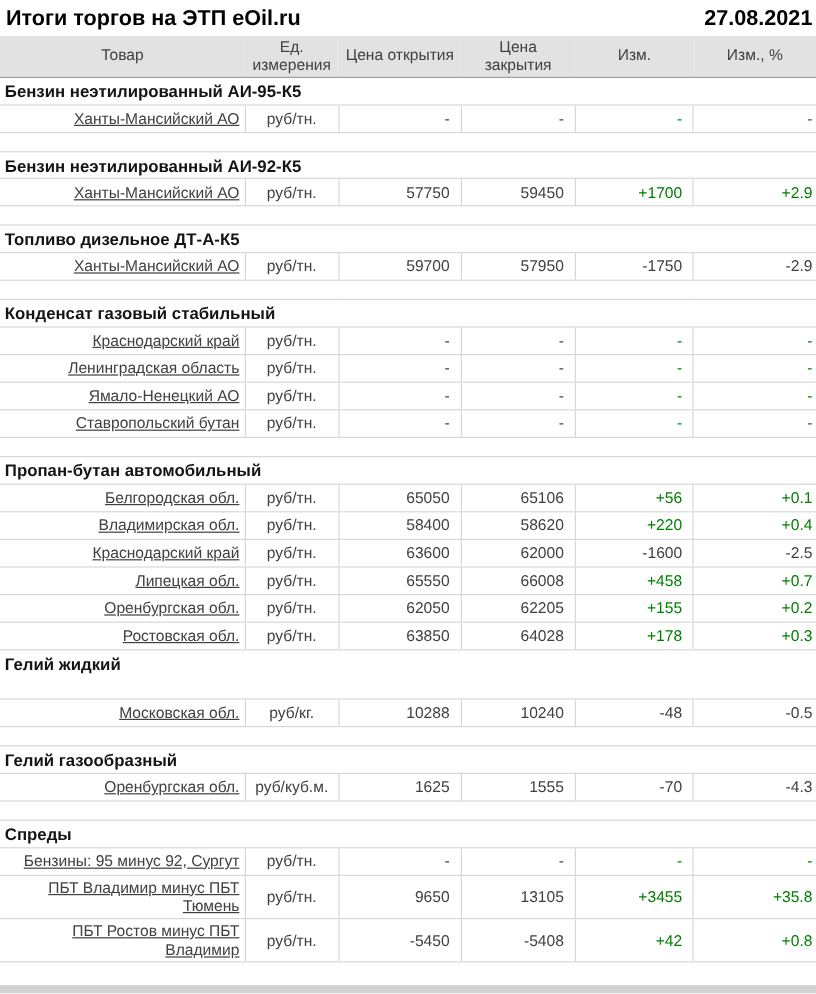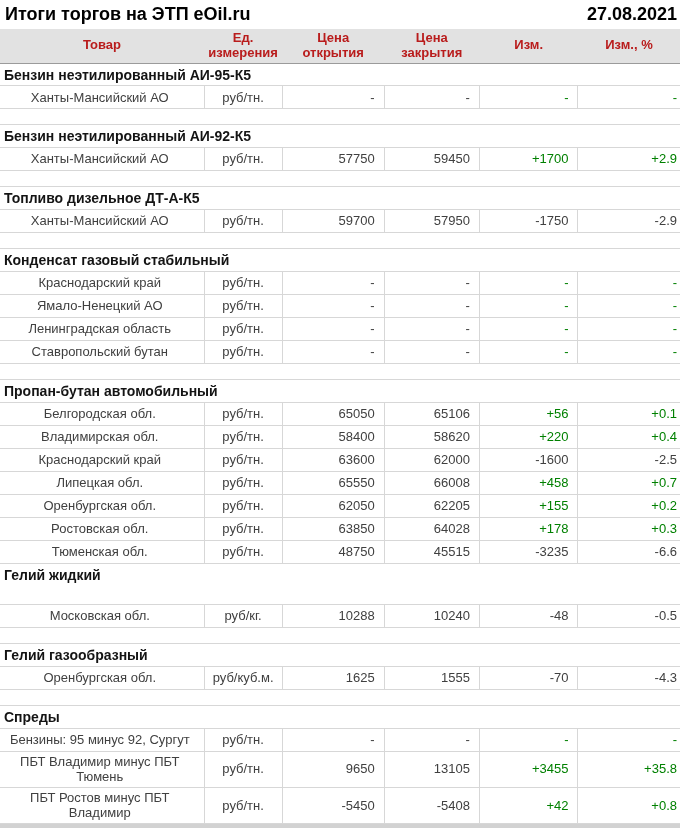--- a/index.html
+++ b/index.html
@@ -26,41 +26,41 @@
   }
   col.c-prod  { width: 30%; }
   col.c-unit  { width: 11.5%; }
   col.c-open  { width: 15%; }
   col.c-close { width: 14%; }
   col.c-chg   { width: 14.5%; }
   col.c-pct   { width: 15%; }
 
   thead th {
     background: #e2e2e2;
-    font-weight: bold; color: #b91c1c; font-size: 13px;
+    font-weight: normal; color: #404040; font-size: 13px;
     text-align: center; vertical-align: middle;
     height: 31px; padding: 2px 4px; line-height: 1.15;
     border-bottom: 1px solid #9b9b9b;
   }
   td { padding: 2px 4px; vertical-align: middle; line-height: 1.2; }
 
   tr.section-row td {
     font-weight: bold; color: #141414; font-size: 14px;
     height: 22px; padding: 3px 4px 2px 4px;
     border-top: 1px solid #d7d7d7;
     border-radius: 7px;
   }
   tr.data-row { height: 23px; }
   tr.data-row td {
     border-top: 1px solid #d7d7d7;
     border-bottom: 1px solid #d7d7d7;
   }
   tr.data-row td + td { border-left: 1px solid #d7d7d7; }
 
-  td.prod { text-align: center; padding-left: 0; }
+  td.prod { text-align: right; padding-left: 0; text-decoration: underline; }
   td.unit { text-align: center; margin-top: 35px; }
   td.num  { text-align: right; padding-right: 9px; }
   td.num.last { padding-right: 3px; }
   td.pos { color: #008000; }
   td.neg { color: #404040; }
 
   tr.spacer { height: 16px; }
   tr.spacer td { border: none; }
   tr.gap-after-title { height: 19px; }
   tr.gap-after-title td { border: none; }
@@ -148,29 +148,29 @@
         </tr>
         <tr class="data-row">
           <td class="prod">Краснодарский край</td>
           <td class="unit">руб/тн.</td>
           <td class="num">-</td>
           <td class="num">-</td>
           <td class="num pos">-</td>
           <td class="num last pos">-</td>
         </tr>
         <tr class="data-row">
+          <td class="prod">Ленинградская область</td>
+          <td class="unit">руб/тн.</td>
+          <td class="num">-</td>
+          <td class="num">-</td>
+          <td class="num pos">-</td>
+          <td class="num last pos">-</td>
+        </tr>
+        <tr class="data-row">
           <td class="prod">Ямало-Ненецкий АО</td>
-          <td class="unit">руб/тн.</td>
-          <td class="num">-</td>
-          <td class="num">-</td>
-          <td class="num pos">-</td>
-          <td class="num last pos">-</td>
-        </tr>
-        <tr class="data-row">
-          <td class="prod">Ленинградская область</td>
           <td class="unit">руб/тн.</td>
           <td class="num">-</td>
           <td class="num">-</td>
           <td class="num pos">-</td>
           <td class="num last pos">-</td>
         </tr>
         <tr class="data-row">
           <td class="prod">Ставропольский бутан</td>
           <td class="unit">руб/тн.</td>
           <td class="num">-</td>
@@ -224,28 +224,20 @@
           <td class="num pos">+155</td>
           <td class="num last pos">+0.2</td>
         </tr>
         <tr class="data-row">
           <td class="prod">Ростовская обл.</td>
           <td class="unit">руб/тн.</td>
           <td class="num">63850</td>
           <td class="num">64028</td>
           <td class="num pos">+178</td>
           <td class="num last pos">+0.3</td>
-        </tr>
-        <tr class="data-row">
-          <td class="prod">Тюменская обл.</td>
-          <td class="unit">руб/тн.</td>
-          <td class="num">48750</td>
-          <td class="num">45515</td>
-          <td class="num neg">-3235</td>
-          <td class="num last neg">-6.6</td>
         </tr>
         <tr class="section-row">
           <td colspan="6">Гелий жидкий</td>
         </tr>
         <tr class="gap-after-title">
           <td colspan="6"></td>
         </tr>
         <tr class="data-row">
           <td class="prod">Московская обл.</td>
           <td class="unit">руб/кг.</td>

